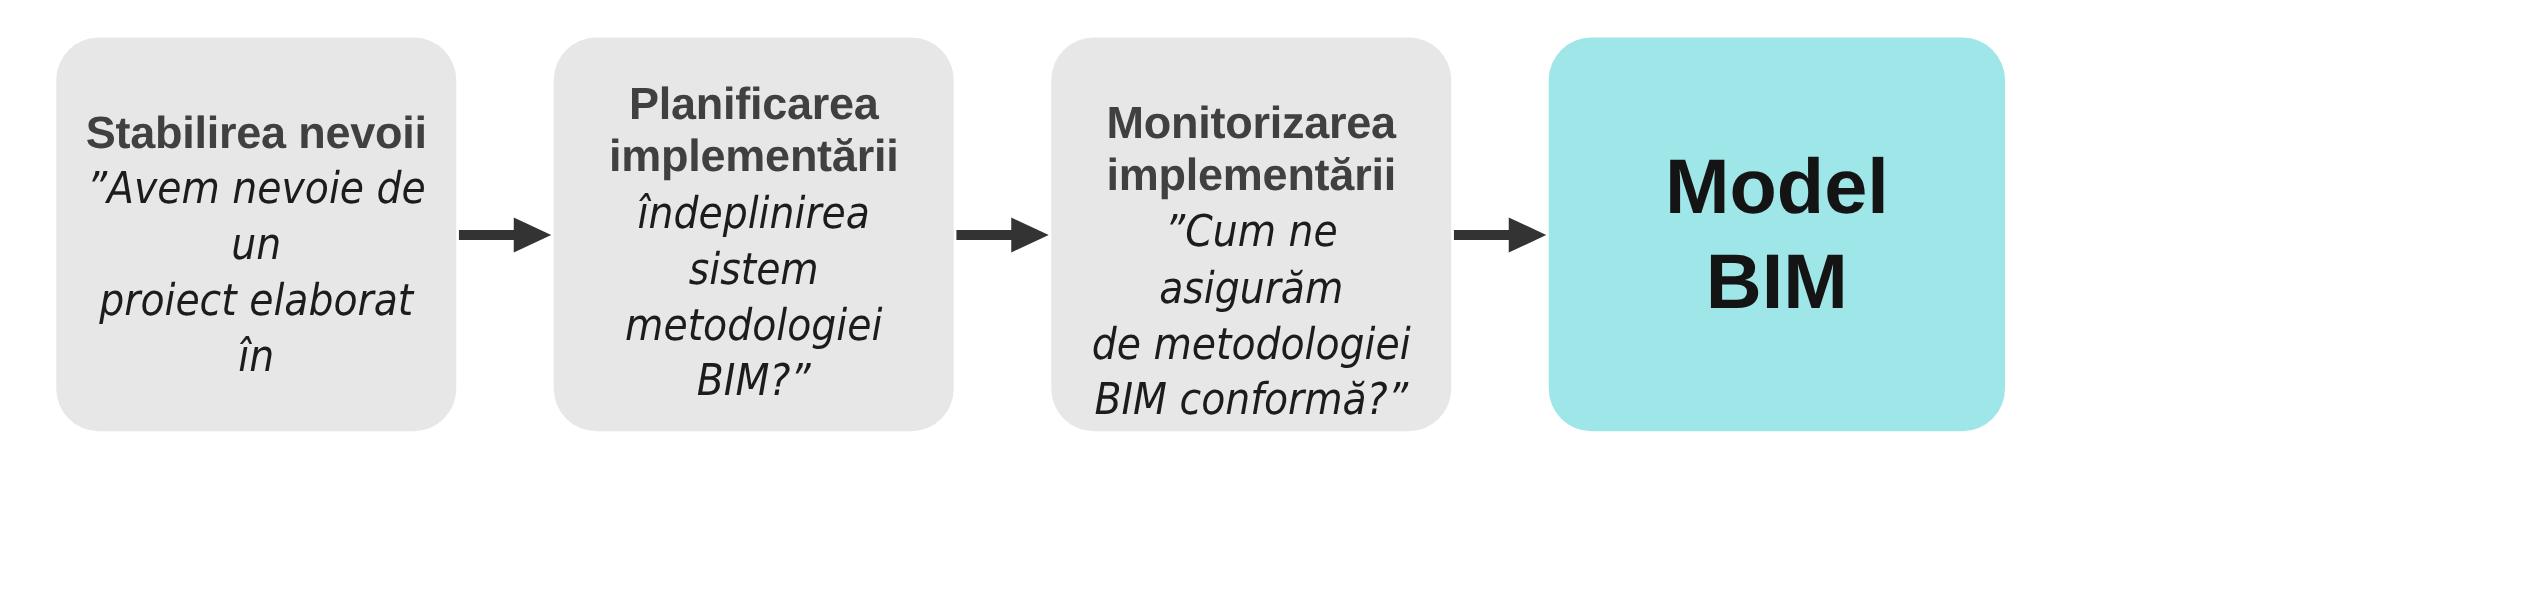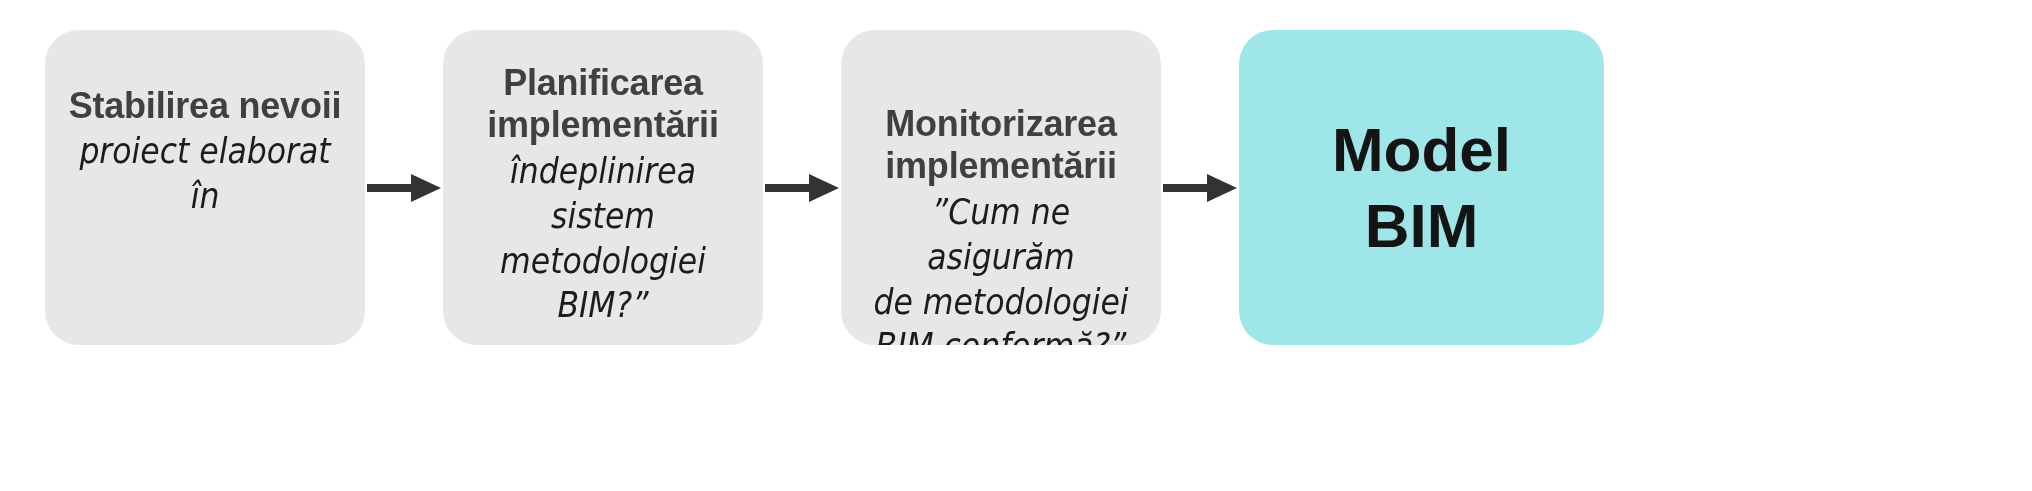--- a/index.html
+++ b/index.html
@@ -87,32 +87,33 @@
     display: flex;
     align-items: center;
     justify-content: center;
   }
   .arrow svg {
     display: block;
   }
 
   .node.step.s1 { padding-top: 55px; }
   .node.step.s2 { padding-top: 32px; }
-  .node.step.s3 { padding-top: 73px; text-align: center; }
+  .node.step.s3 { padding-top: 47px; text-align: center; }
 </style>
 </head>
 <body>
 
 <div class="flow">
 
   <div class="node step s1">
     <div class="node-title">
       <span>Stabilirea nevoii</span>
     </div>
     <div class="node-quote">
+      <div>”Avem nevoie de un</div>
       <div>proiect elaborat în</div>
 
     </div>
   </div>
 
   <div class="arrow">
     <svg width="74" height="34" viewBox="0 0 74 34">
       <rect x="0" y="13" width="50" height="8" fill="#333333"></rect>
       <polygon points="44,3 74,17 44,31" fill="#333333"></polygon>
     </svg>

